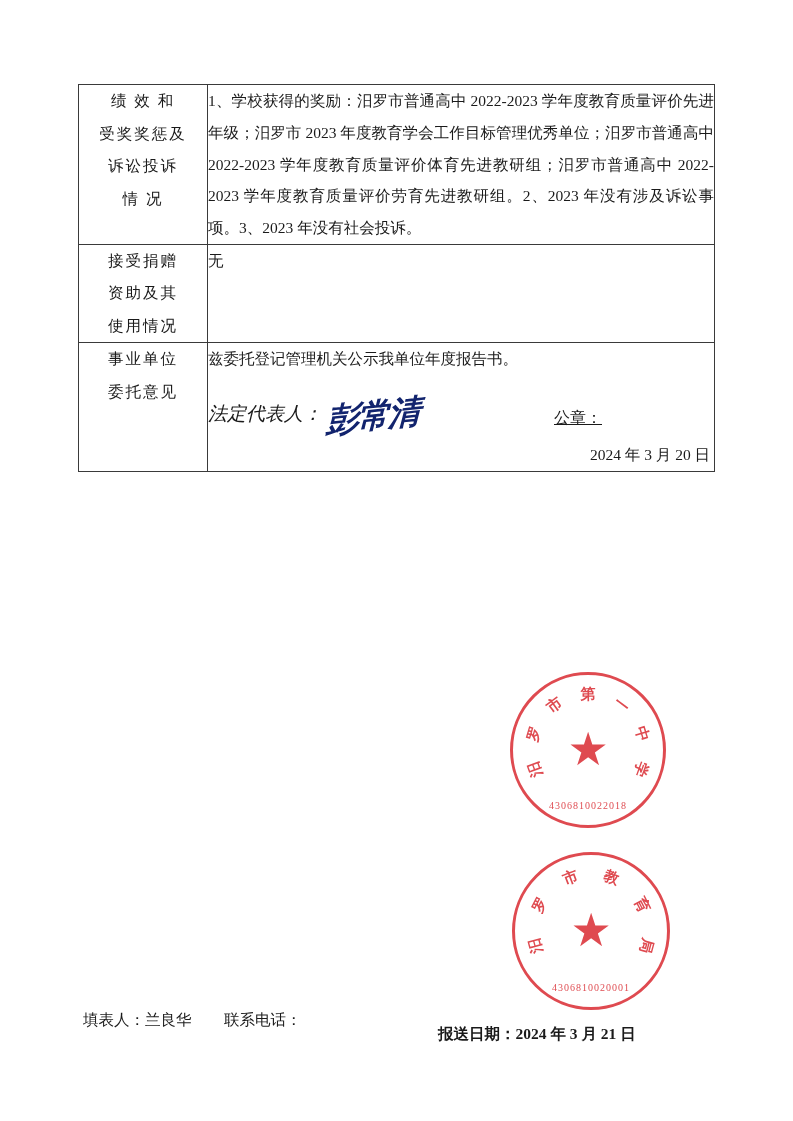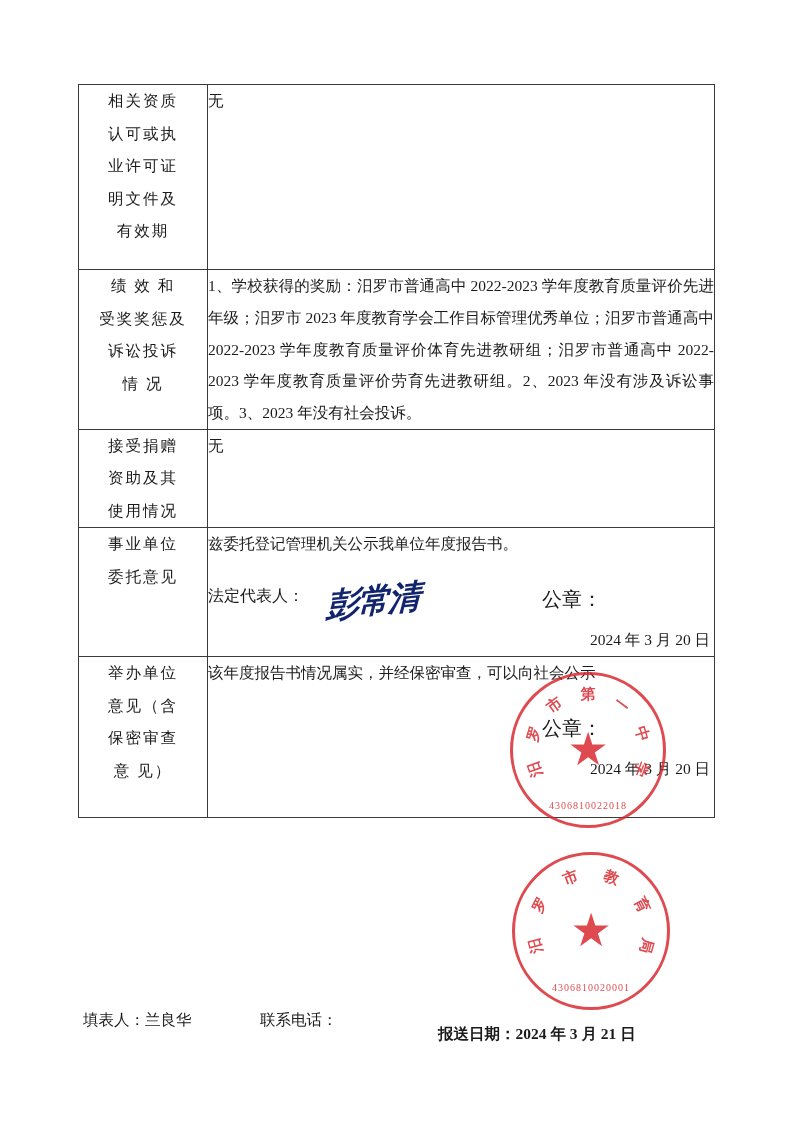--- a/index.html
+++ b/index.html
@@ -53,60 +53,62 @@
   .label-line { display: block; white-space: nowrap; }
   .val-text { display: block; }
   .row-qualification td.value { height: 184px; }
   .row-donation td.value { height: 96px; }
   .sig-line {
     margin-top: 20px;
     position: relative;
     height: 40px;
   }
   .sig-label {
-    font-size: 16px;
+    font-size: 19px;
+    font-style: italic;
   }
   .signature {
     position: absolute;
     left: 118px;
     top: -12px;
     font-family: "Liberation Serif", serif;
     font-size: 33px;
     font-style: italic;
     font-weight: bold;
     color: #12246e;
     transform: rotate(-6deg) skewX(-7deg);
     letter-spacing: -2px;
     white-space: nowrap;
   }
   .seal-label {
     position: absolute;
     right: 112px;
     bottom: 0;
-    font-size: 20px;
+    font-size: 16px;
+    text-decoration: underline;
   }
   .date-line {
     text-align: right;
     font-size: 15.5px;
     margin-top: 4px;
     padding-right: 4px;
   }
   .row-entrust td.value { height: 120px; position: relative; }
   .row-sponsor td.value { height: 160px; position: relative; }
 
   
   .footer {
     position: absolute;
     left: 78px;
     top: 1010px;
     width: 637px;
     font-size: 15.5px;
   }
   .footer .f-filler { position: absolute; left: 5px; top: 0; }
-  .footer .f-phone { position: absolute; left: 146px; top: 0; margin-left: 36px; }
+  .footer .f-phone { position: absolute; left: 146px; top: 0; }
   .footer .f-date { position: absolute; left: 360px; top: 14px; font-weight: bold; }
 
   
   .seal {
     position: absolute;
     border-radius: 50%;
     border: 3px solid #d8232a;
     opacity: 0.82;
     color: #d8232a;
     pointer-events: none;
@@ -155,32 +157,20 @@
     white-space: nowrap;
   }
 </style>
 </head>
 <body>
 
 <div class="page">
 
   <table class="form">
     <tbody>
-      <tr class="row-qualification">
-        <td class="label">
-          <span class="label-line">相关资质</span>
-          <span class="label-line">认可或执</span>
-          <span class="label-line">业许可证</span>
-          <span class="label-line">明文件及</span>
-          <span class="label-line">有效期</span>
-        </td>
-        <td class="value">
-          <span class="val-text">无</span>
-        </td>
-      </tr>
 
       <tr class="row-performance">
         <td class="label">
           <span class="label-line">绩 效 和</span>
           <span class="label-line">受奖奖惩及</span>
           <span class="label-line">诉讼投诉</span>
           <span class="label-line">情 况</span>
         </td>
         <td class="value">
           <span class="val-text">1、学校获得的奖励：汨罗市普通高中 2022-2023 学年度教育质量评价先进年级；汨罗市 2023 年度教育学会工作目标管理优秀单位；汨罗市普通高中 2022-2023 学年度教育质量评价体育先进教研组；汨罗市普通高中 2022-2023 学年度教育质量评价劳育先进教研组。2、2023 年没有涉及诉讼事项。3、2023 年没有社会投诉。</span>
@@ -207,35 +197,20 @@
           <span class="val-text">兹委托登记管理机关公示我单位年度报告书。</span>
           <div class="sig-line">
             <span class="sig-label">法定代表人：</span>
             <span class="signature">彭常清</span>
             <span class="seal-label">公章：</span>
           </div>
           <div class="date-line">2024 年 3 月 20 日</div>
         </td>
       </tr>
 
-      <tr class="row-sponsor">
-        <td class="label">
-          <span class="label-line">举办单位</span>
-          <span class="label-line">意见（含</span>
-          <span class="label-line">保密审查</span>
-          <span class="label-line">意 见）</span>
-        </td>
-        <td class="value">
-          <span class="val-text">该年度报告书情况属实，并经保密审查，可以向社会公示</span>
-          <div class="sig-line">
-            <span class="seal-label">公章：</span>
-          </div>
-          <div class="date-line">2024 年 3 月 20 日</div>
-        </td>
-      </tr>
     </tbody>
   </table>
 
   <div class="footer">
     <span class="f-filler">填表人：兰良华</span>
     <span class="f-phone">联系电话：</span>
     <span class="f-date">报送日期：2024 年 3 月 21 日</span>
   </div>
 
   <div class="seal seal-1">

